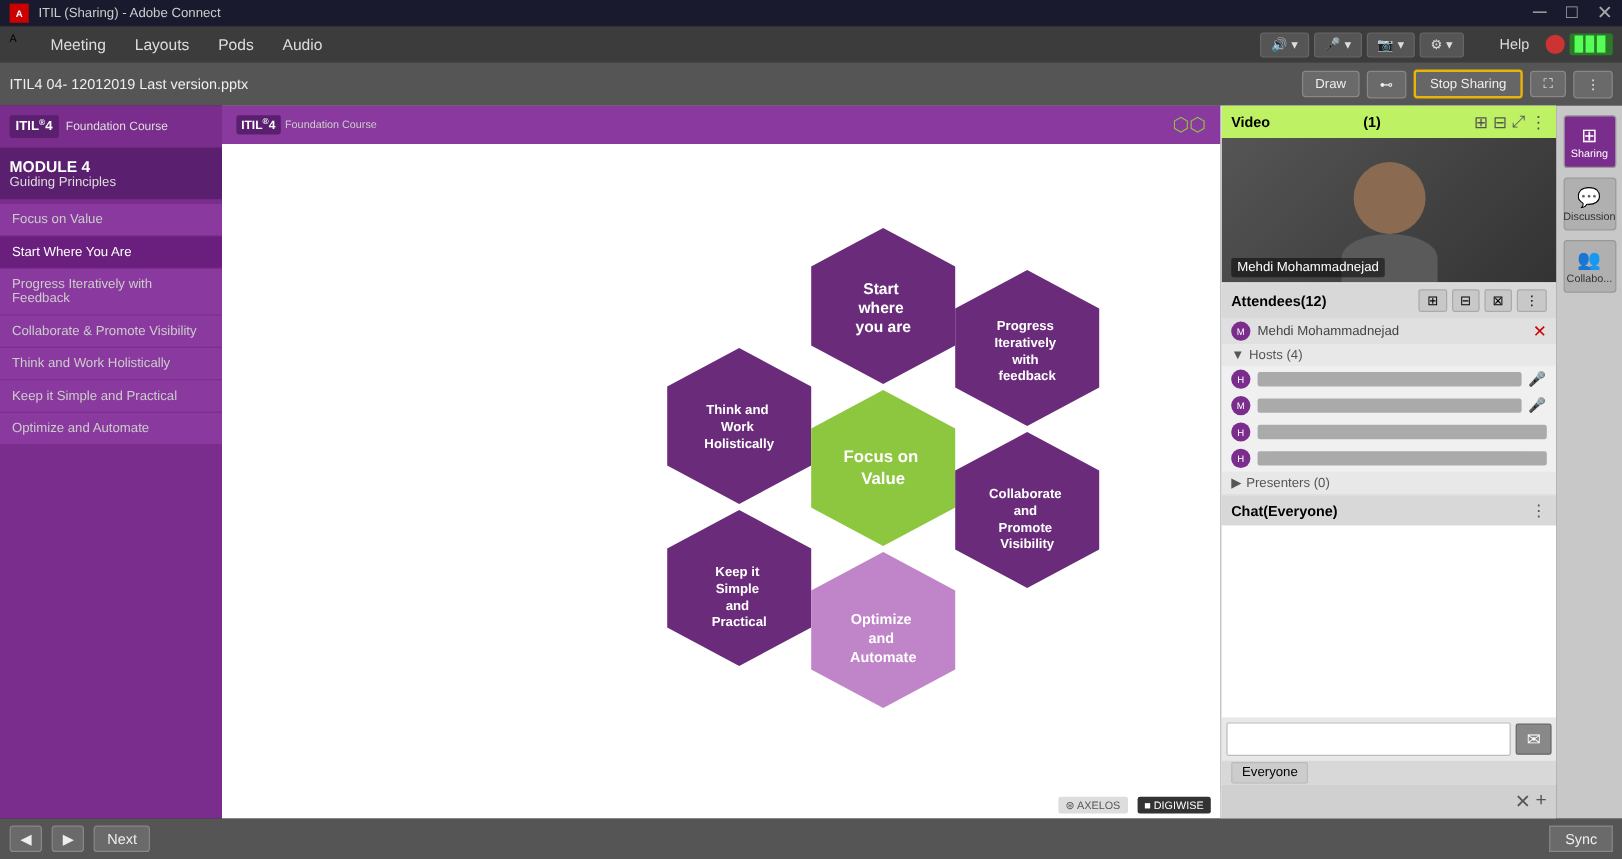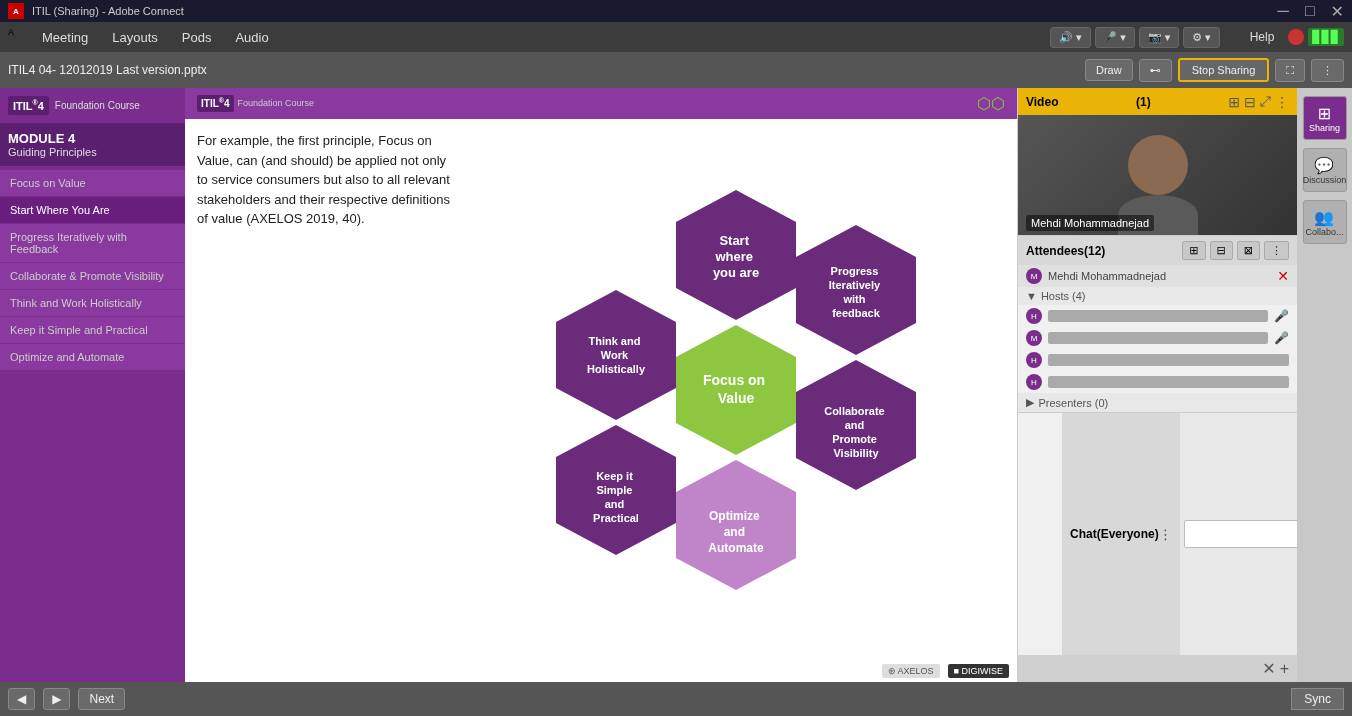--- a/index.html
+++ b/index.html
@@ -190,21 +190,21 @@
       flex-direction: column;
       border-left: 1px solid #ccc;
     }
 
     
     #video-section {
       background: #e8e8e8;
       border-bottom: 1px solid #ccc;
     }
     #video-header {
-      background: #eab308;
+      background: #bef264;
       padding: 5px 8px;
       display: flex;
       align-items: center;
       justify-content: space-between;
       font-size: 12px;
       font-weight: bold;
     }
     .video-controls { display: flex; gap: 4px; }
     .video-ctrl-btn {
       background: none;
@@ -349,22 +349,22 @@
       font-size: 14px;
       cursor: pointer;
       margin-left: auto;
     }
     .mic-icon { color: #555; font-size: 12px; }
 
     
     #chat-section {
       flex: 1;
       display: flex;
+      flex-direction: column;
       background: #f0f0f0;
-      margin-left: 44px;
     }
     #chat-header {
       background: #d8d8d8;
       padding: 5px 8px;
       font-size: 12px;
       font-weight: bold;
       display: flex;
       align-items: center;
       justify-content: space-between;
     }
@@ -390,21 +390,20 @@
       border-radius: 2px;
       padding: 4px 8px;
       cursor: pointer;
       color: white;
       font-size: 14px;
     }
     #chat-footer {
       padding: 4px 8px;
       background: #d8d8d8;
       font-size: 11px;
-      text-decoration: underline;
     }
     .chat-recipient {
       background: #ccc;
       border: 1px solid #bbb;
       padding: 2px 8px;
       border-radius: 2px;
       font-size: 11px;
     }
 
     
@@ -550,23 +549,20 @@
         <div style="background:#8a3a9e;padding:6px 12px;display:flex;align-items:center;gap:10px;">
           <div style="display:flex;gap:4px;align-items:center;">
             <div style="background:#5a1f6e;color:white;font-size:10px;font-weight:bold;padding:2px 4px;border-radius:2px;">ITIL<sup style="font-size:7px;">®</sup>4</div>
             <span style="color:#ccc;font-size:9px;">Foundation Course</span>
           </div>
           <div style="margin-left:auto;color:#8dc63f;font-size:16px;">⬡⬡</div>
         </div>
         <div class="slide-body">
 
           <div class="slide-text-col">
-            <p>
-              For example, the first principle, Focus on Value, can (and should) be applied not only to service consumers but also to all relevant stakeholders and their respective definitions of value (AXELOS 2019, 40).
-            </p>
           </div>
 
           <div class="slide-diagram-col">
             <div style="position:relative;width:440px;height:440px;">
               
               <svg width="440" height="450" viewBox="0 0 440 450">
 
                 <polygon points="220,20 280,52 280,118 220,150 160,118 160,52" fill="#6a2c7a"></polygon>
                 <text x="220" y="75" text-anchor="middle" fill="white" font-size="13" font-weight="bold">
                   <tspan x="220" dy="0">Start</tspan>

